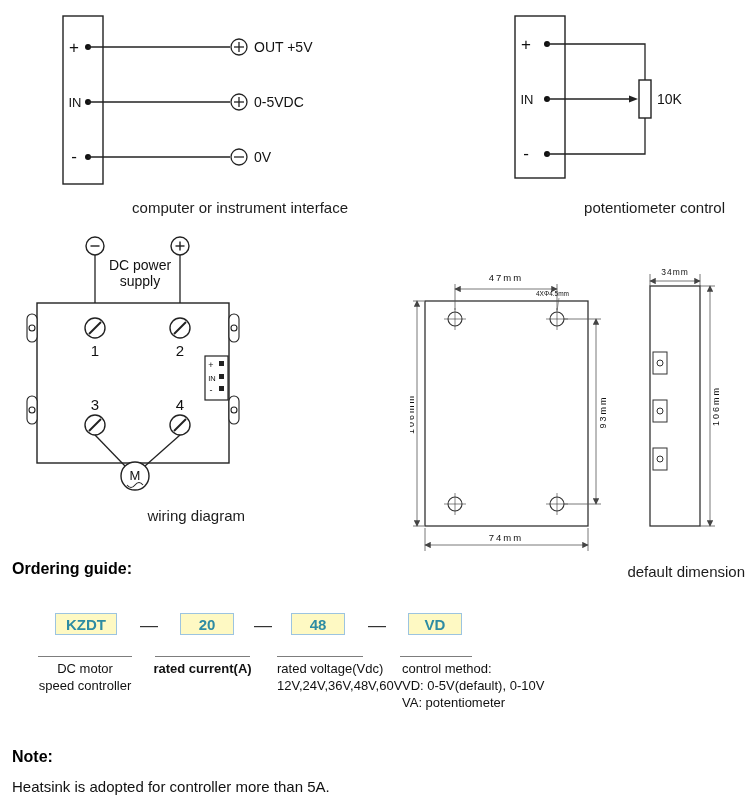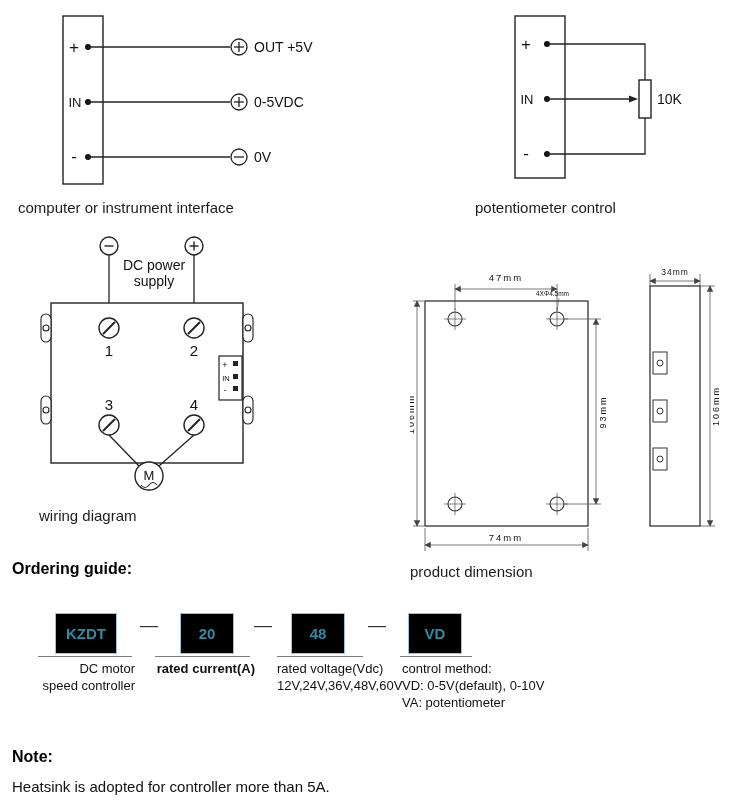--- a/index.html
+++ b/index.html
@@ -1,27 +1,27 @@
 <!DOCTYPE html>
 <html><head>
 <meta charset="utf-8">
 <style>
   * { margin:0; padding:0; box-sizing:border-box; }
   html,body { background:#fff; font-family:"Liberation Sans", sans-serif; color:#1a1a1a; }
   .page { position:relative; width:750px; height:812px; background:#fff; overflow:hidden; }
   .abs { position:absolute; }
-  .caption { text-align:left; font-size:15px; color:#1c1c1c; margin-top:5px; }
+  .caption { text-align:right; font-size:15px; color:#1c1c1c; margin-top:5px; }
   svg text { font-family:"Liberation Sans", sans-serif; fill:#111; }
-  .ord-box { position:absolute; height:41px; background:#000000; border:1px solid #9cc4e0;
+  .ord-box { position:absolute; height:22px; background:#fef9c3; border:1px solid #9cc4e0;
              color:#2e8ca3; font-weight:700; font-size:15px;
              display:flex; align-items:center; justify-content:center; }
   .ord-sep { position:absolute; font-size:18px; color:#333; width:22px; text-align:center; }
   .ord-line { position:absolute; border-top:1px solid #7d7d7d; height:0; }
   .ord-label { position:absolute; font-size:13px; line-height:1.3; color:#111; }
-  .center { text-align:right; }
+  .center { text-align:center; }
   .bold-title { position:absolute; font-weight:700; font-size:16px; color:#000; }
   .note-text { position:absolute; font-size:15px; color:#111; }
 </style>
 </head>
 <body>
 
 <div class="page">
 
   <div class="abs" style="left:18px; top:10px; width:330px;">
     <svg width="330" height="180" viewBox="0 0 330 180">
@@ -76,21 +76,21 @@
         <line x1="72" y1="89" x2="154" y2="89"></line>
         <polyline points="72,144 170,144 170,108"></polyline>
       </g>
       <polygon points="163,89 154,85.5 154,92.5" fill="#222"></polygon>
       <rect x="164" y="70" width="12" height="38" fill="#fff" stroke="#222" stroke-width="1.4"></rect>
       <text x="182" y="94" font-size="14">10K</text>
     </svg>
     <div class="caption">potentiometer control</div>
   </div>
 
-  <div class="abs" style="left:39px; top:228px; width:220px;">
+  <div class="abs" style="left:25px; top:228px; width:220px;">
     <svg width="220" height="270" viewBox="0 0 220 270">
       <g stroke="#222" stroke-width="1.4">
         <circle cx="70" cy="18" r="9" fill="#fff"></circle>
         <line x1="65.5" y1="18" x2="74.5" y2="18"></line>
       </g>
       <g stroke="#222" stroke-width="1.4">
         <circle cx="155" cy="18" r="9" fill="#fff"></circle>
         <line x1="150.5" y1="18" x2="159.5" y2="18"></line>
           <line x1="155" y1="13.5" x2="155" y2="22.5"></line>
       </g>
@@ -219,21 +219,21 @@
       </g>
       <text x="265" y="11" font-size="8.5" letter-spacing="1" text-anchor="middle">34mm</text>
 
       <g stroke="#555" stroke-width="0.8">
         <line x1="290" y1="22" x2="305" y2="22"></line>
           <line x1="290" y1="262" x2="305" y2="262"></line>
         <line x1="300" y1="22" x2="300" y2="262" marker-start="url(#arrD)" marker-end="url(#arrD)"></line>
       </g>
       <text transform="translate(309,142) rotate(-90)" font-size="9" letter-spacing="2" text-anchor="middle">106mm</text>
     </svg>
-    <div class="caption">product dimension</div>
+    <div class="caption">default dimension</div>
   </div>
 
   <div class="bold-title" style="left:12px; top:560px;">Ordering guide:</div>
 
   <div class="ord-box" style="left:55px;  top:613px; width:62px;">KZDT</div>
   <div class="ord-sep" style="left:138px; top:615px;">—</div>
   <div class="ord-box" style="left:180px; top:613px; width:54px;">20</div>
   <div class="ord-sep" style="left:252px; top:615px;">—</div>
   <div class="ord-box" style="left:291px; top:613px; width:54px;">48</div>
   <div class="ord-sep" style="left:366px; top:615px;">—</div>

